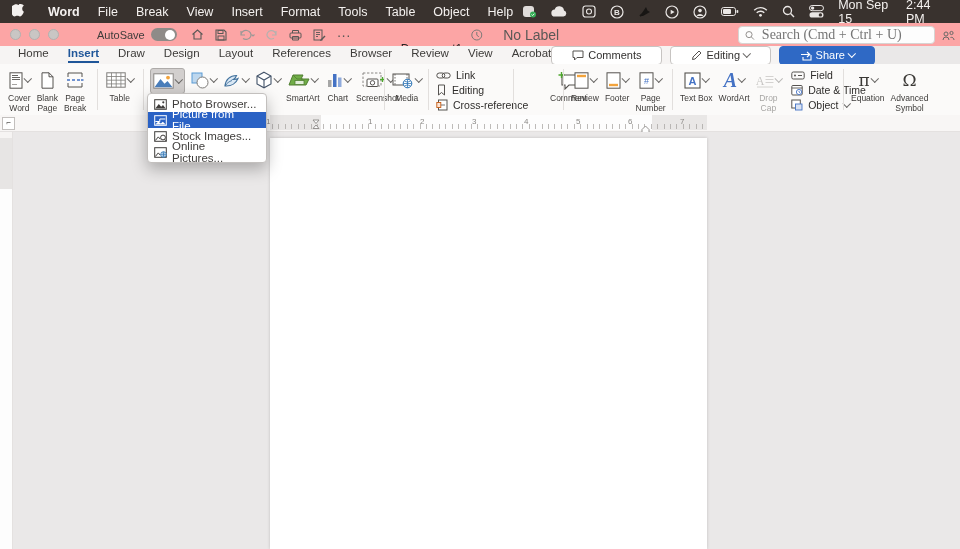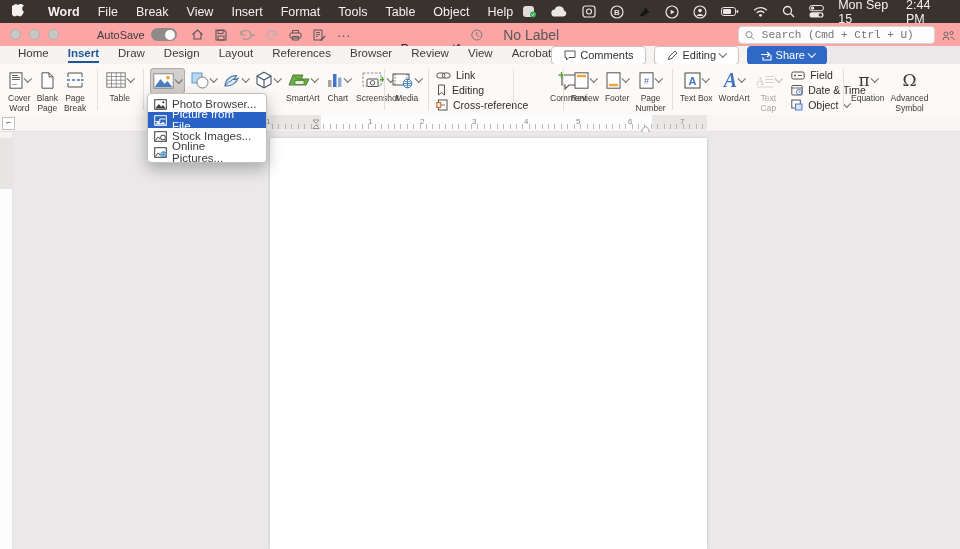--- a/index.html
+++ b/index.html
@@ -25,31 +25,31 @@
   .toggle{width:26px;height:13px;border-radius:7px;background:#8e8b88;position:relative;}
   .toggle .knob{position:absolute;right:1.5px;top:1.5px;width:10px;height:10px;border-radius:50%;background:#fff;}
   .qat{display:flex;align-items:center;gap:11px;margin-left:14px;color:#5a5856;}
   .qat .qbtn{display:flex;align-items:center;font-size:14px;line-height:1;}
   .qat .dim{color:#a9a6a4;}
   .title-center{position:absolute;left:50%;transform:translateX(-50%);display:flex;align-items:center;gap:9px;}
   .doc-title{font-size:12px;font-weight:400;color:#262524;margin-top:29px;}
   .nolabel{display:flex;align-items:center;gap:20px;font-size:14px;color:#5a5856;}
   .searchbox{position:absolute;right:25px;top:3px;width:183px;height:16px;border:1px solid #d7d4d2;
     border-radius:4px;background:#fdfdfd;display:flex;align-items:center;gap:5px;padding:0 6px;}
-  .searchbox input{border:none;outline:none;background:transparent;font-size:11px;color:#8e8b89;width:100%;
-    font-family:Liberation Mono, monospace;}
+  .searchbox input{border:none;outline:none;background:transparent;font-size:14px;color:#8e8b89;width:100%;
+    font-family:Liberation Serif, serif;}
   .people{position:absolute;right:5px;top:5px;color:#6b6967;}
 
   
   .tabrow{position:absolute;left:0;top:46px;width:796px;height:18px;background:#f6f4f3;display:flex;align-items:center;}
   .tabs{display:flex;gap:19px;margin-left:18px;font-size:11.5px;color:#3d3b39;}
   .tab{padding-bottom:2px;border-bottom:2.5px solid transparent;cursor:default;}
   .tab.active{color:var(--tab_active);font-weight:700;border-bottom-color:var(--tab_active);}
   .tab-actions{margin-left:auto;display:flex;align-items:center;gap:8px;margin-right:10px;}
-  .pillbtn{display:flex;align-items:center;gap:4px;height:17px;padding:0 12px;border:1px solid #c7c4c2;
+  .pillbtn{display:flex;align-items:center;gap:4px;height:17px;padding:0 20px;border:1px solid #c7c4c2;
     border-radius:4px;background:#fff;font-size:11px;color:#333130;}
   .pillbtn.share{background:var(--share_blue);border-color:var(--share_blue);color:#fff;}
   .chev{width:4.5px;height:4.5px;border-right:1.3px solid currentColor;border-bottom:1.3px solid currentColor;
     transform:rotate(45deg) translate(-1px,-1px);display:inline-block;flex:none;}
   .chev.gray{color:#6b6967;}
 
   
   .ribbon{position:absolute;left:0;top:64px;width:960px;height:51px;background:#fbfaf9;border-bottom:1px solid #d6d3d1;}
   .rsep{position:absolute;top:5px;width:1px;height:41px;background:#e2dfdd;}
   .rgroup{position:absolute;top:3px;display:flex;align-items:flex-start;gap:2px;}
@@ -543,21 +543,21 @@
         <span class="lbl">WordArt</span>
       </div>
       <div class="bigbtn disabled">
         <span class="irow">
             <svg width="18" height="15" viewBox="0 0 18 15">
               <text x="4" y="12" font-size="12" font-family="Liberation Serif,serif" fill="#8a8784" text-anchor="middle">A</text>
               <path d="M9.5 3.5h8M9.5 6.5h8M9.5 9.5h8M1 14h16" stroke="#a5a2a0" stroke-width="1"></path>
             </svg>
             <span class="chev gray"></span>
           </span>
-        <span class="lbl">Text
+        <span class="lbl">Drop
 Cap</span>
       </div>
       <div class="stackcol" style="margin-left:6px;">
         <span class="smallrow">
           <svg width="14" height="9" viewBox="0 0 14 9">
               <rect x="0.8" y="1" width="12.4" height="7" rx="1.5" fill="none" stroke="#55524f" stroke-width="1"></rect>
               <circle cx="4" cy="4.5" r="1" fill="#55524f"></circle>
               <path d="M7 4.5h4" stroke="#55524f" stroke-width="1"></path>
             </svg>
           <span>Field</span>

